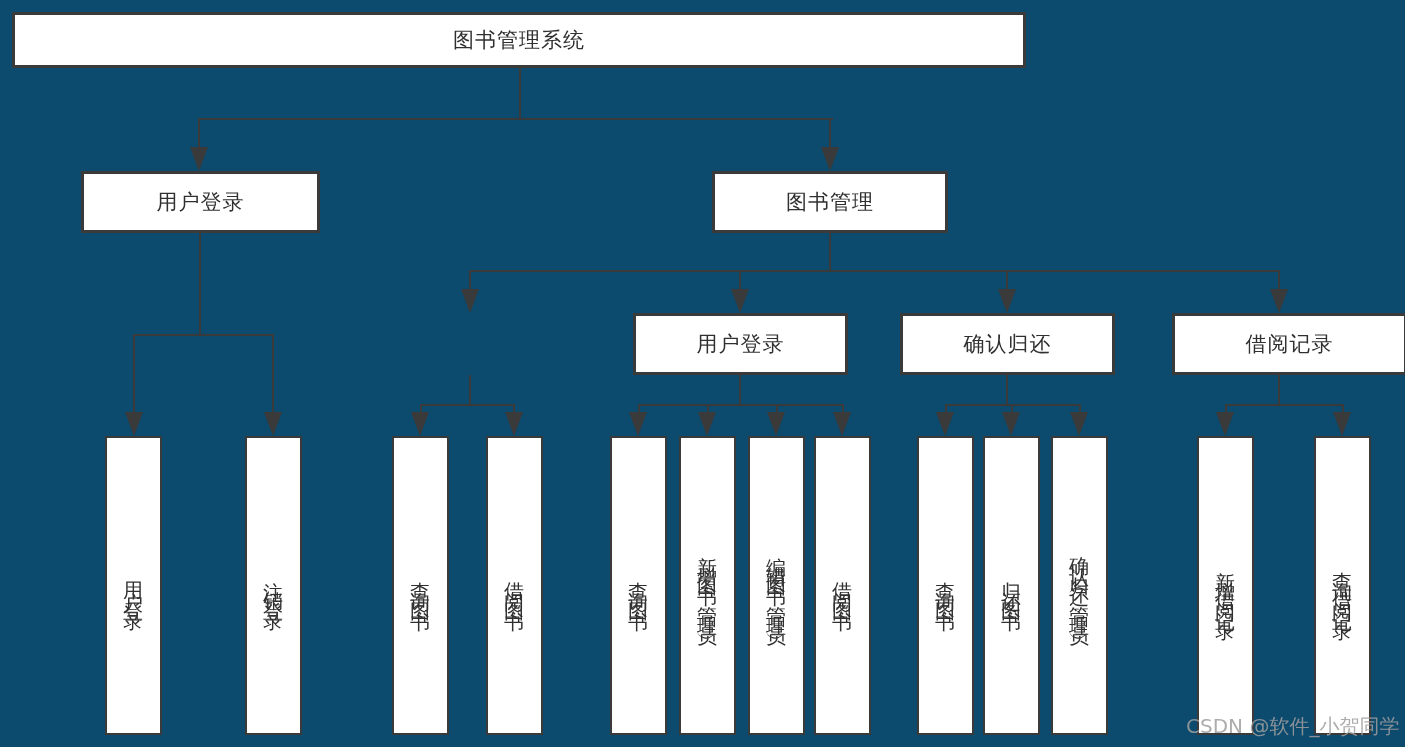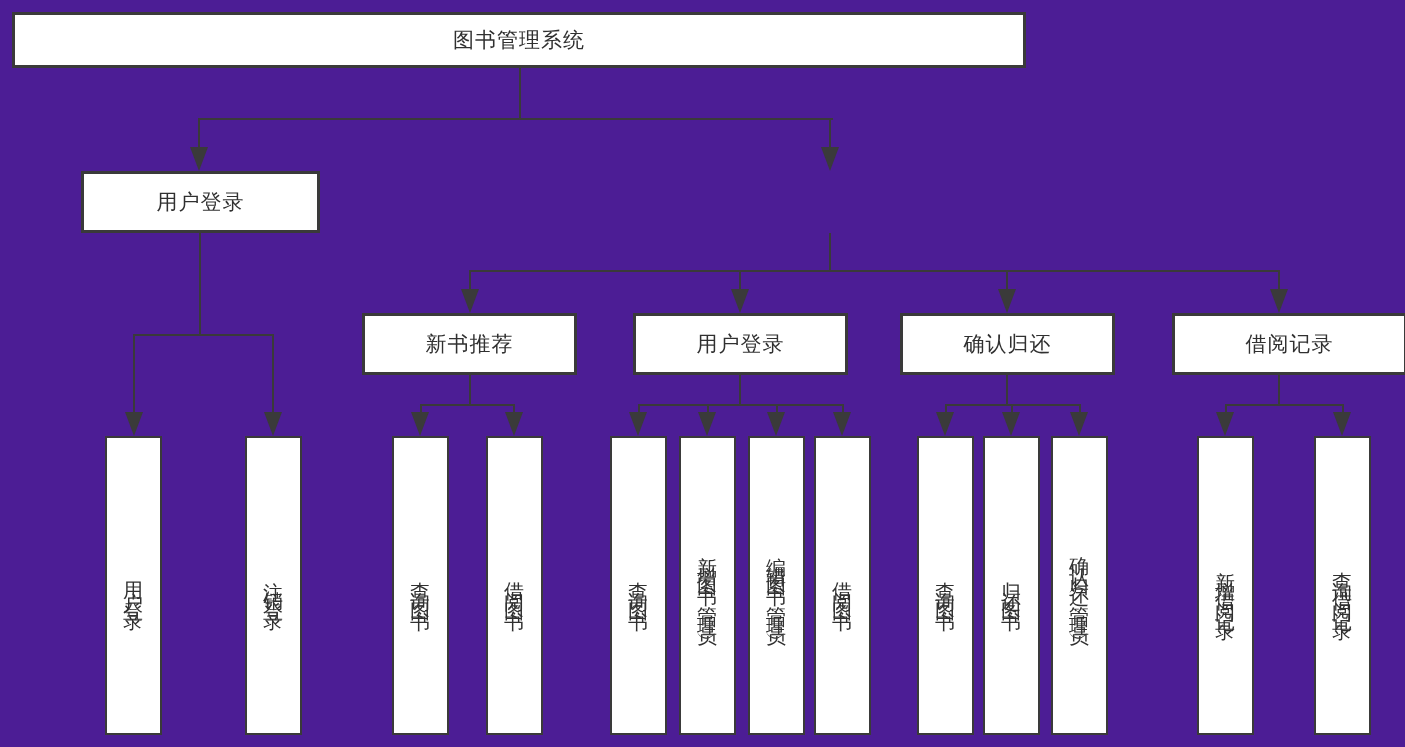--- a/index.html
+++ b/index.html
@@ -1,21 +1,21 @@
 <!DOCTYPE html>
 <html><head>
 <meta charset="utf-8">
 <style>
   :root{
     --line:#3a3a3a;
     --text:#303030;
   }
   html,body{margin:0;padding:0;background:#ffffff;}
   .canvas{
-    position:relative;width:1405px;height:747px;background:#4c1d95;
+    position:relative;width:1405px;height:747px;background:#0c4a6e;
     font-family:"DejaVu Sans","Liberation Sans",sans-serif;color:var(--text);
     overflow:hidden;
     text-align:right;
   }
   .box{
     position:absolute;background:#ffffff;border:3px solid var(--line);
     box-sizing:border-box;display:flex;align-items:center;justify-content:center;
   }
   .hdr{font-size:21px;letter-spacing:1px;white-space:nowrap;}
   .leaf{border-width:2px;}
@@ -48,42 +48,42 @@
   <div class="vline" style="left:519px;top:68px;height:52px"></div>
   <div class="hline" style="left:198px;top:118px;width:635px"></div>
   <div class="vline" style="left:198px;top:118px;height:31px"></div>
   <div class="arrow" style="left:190px;top:147px"></div>
   <div class="vline" style="left:829px;top:118px;height:31px"></div>
   <div class="arrow" style="left:821px;top:147px"></div>
 
   <div class="box hdr" style="left:81px;top:171px;width:239px;height:62px">
     <span>用户登录</span>
   </div>
+  <div class="box hdr" style="left:712px;top:171px;width:236px;height:62px">
+    <span>图书管理</span>
+  </div>
 
   <div class="vline" style="left:199px;top:233px;height:102px"></div>
   <div class="hline" style="left:133px;top:334px;width:141px"></div>
   <div class="vline" style="left:133px;top:334px;height:82px"></div>
   <div class="arrow" style="left:125px;top:412px"></div>
   <div class="vline" style="left:272px;top:334px;height:82px"></div>
   <div class="arrow" style="left:264px;top:412px"></div>
 
   <div class="vline" style="left:829px;top:233px;height:39px"></div>
   <div class="hline" style="left:469px;top:270px;width:811px"></div>
   <div class="vline" style="left:469px;top:270px;height:21px"></div>
   <div class="arrow" style="left:461px;top:289px"></div>
   <div class="vline" style="left:739px;top:270px;height:21px"></div>
   <div class="arrow" style="left:731px;top:289px"></div>
   <div class="vline" style="left:1006px;top:270px;height:21px"></div>
   <div class="arrow" style="left:998px;top:289px"></div>
   <div class="vline" style="left:1278px;top:270px;height:21px"></div>
   <div class="arrow" style="left:1270px;top:289px"></div>
 
-  <div class="box hdr" style="left:362px;top:313px;width:215px;height:62px">
-    <span>新书推荐</span>
-  </div>
   <div class="box hdr" style="left:633px;top:313px;width:215px;height:62px">
     <span>用户登录</span>
   </div>
   <div class="box hdr" style="left:900px;top:313px;width:215px;height:62px">
     <span>确认归还</span>
   </div>
   <div class="box hdr" style="left:1172px;top:313px;width:235px;height:62px">
     <span>借阅记录</span>
   </div>
 
@@ -158,14 +158,15 @@
     <span class="vtext">确认归还（管理员）</span>
   </div>
 
   <div class="box leaf" style="left:1197px;top:436px;width:57px;height:299px">
     <span class="vtext">新增借阅记录</span>
   </div>
   <div class="box leaf" style="left:1314px;top:436px;width:57px;height:299px">
     <span class="vtext">查询借阅记录</span>
   </div>
 
+  <div class="watermark">CSDN @软件_小贺同学</div>
 
 </div>
 
 </body></html>

